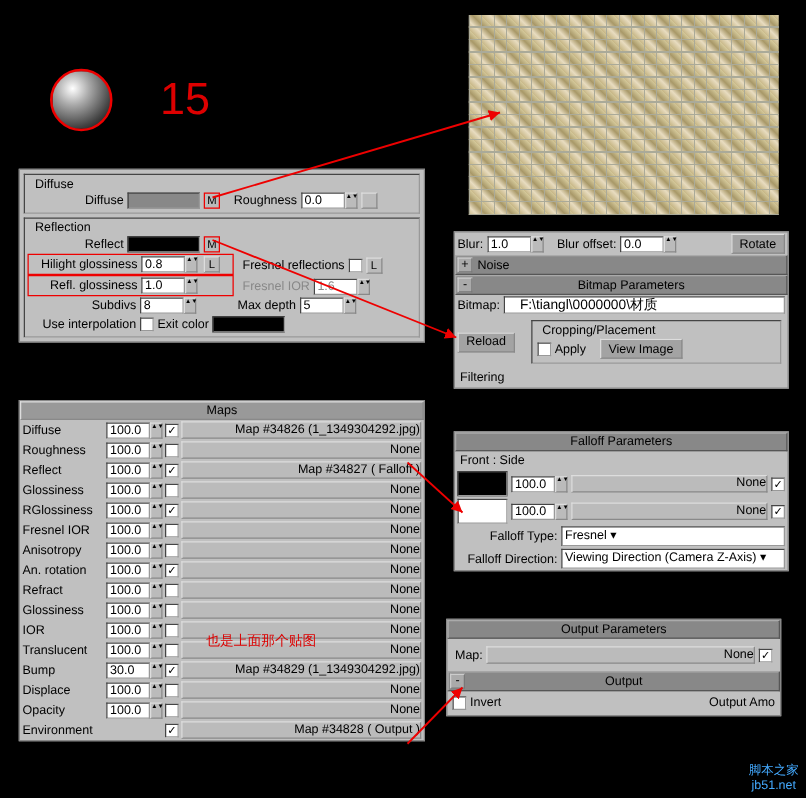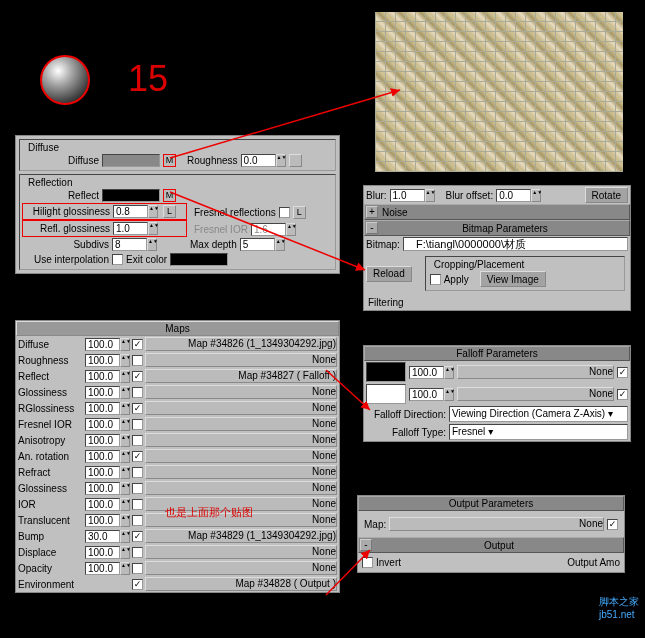--- a/index.html
+++ b/index.html
@@ -25,21 +25,21 @@
 .mlbl{width:65px}
 .mslot{flex:1;height:14px;background:#bbb;border:1px outset #ddd;text-align:right;line-height:12px;overflow:hidden}
 .bitmap-prev{position:absolute;left:375px;top:12px;width:248px;height:160px;background:#d4c89a}
 .mosaic{width:100%;height:100%;background-image:repeating-linear-gradient(0deg,#aa9,#aa9 1px,transparent 1px,transparent 10px),repeating-linear-gradient(90deg,#aa9,#aa9 1px,transparent 1px,transparent 10px),repeating-linear-gradient(45deg,#c8b888 0,#e8dcc0 5px,#a89868 10px,#d4c89a 15px)}
 .wbtn{background:#a3a3a3;border:1px outset #ddd;padding:1px 6px;height:16px}
 .longfield{flex:1;height:14px;background:#fff;border:1px inset #999;padding:0 12px;line-height:12px;overflow:hidden;font-size:11px}
 .hdr-bar{background:#888;text-align:center;padding:1px;border:1px outset #aaa;display:flex;align-items:center}
 .pm{width:12px;height:12px;background:#aaa;border:1px outset #ccc;text-align:center;line-height:10px;margin-right:4px}
 .falloff-sw{width:40px;height:20px;border:1px inset #999}
 .sel{flex:1;background:#fff;border:1px inset #999;height:16px;padding:0 2px;line-height:14px}
-.watermark{position:absolute;right:6px;bottom:18px;color:#4af;font-size:11px;text-align:left}
+.watermark{position:absolute;right:6px;bottom:4px;color:#4af;font-size:11px;text-align:center}
 .anno{position:absolute;color:#d00;font-size:11px}
 svg.arrow{position:absolute;pointer-events:none}
 </style>
 </head>
 <body>
 
 <div class="sphere"></div>
 <div class="num">15</div>
 
 <div class="panel" style="left:15px;top:135px;width:325px">
@@ -301,45 +301,46 @@
       </div>
     </div>
   </div>
   <div style="padding:2px 4px">Filtering</div>
 </div>
 
 <div class="panel" style="left:363px;top:345px;width:268px">
   <div class="hdr-bar">
       <span style="flex:1;text-align:center">Falloff Parameters</span>
     </div>
+  <div style="padding:2px 4px">Front : Side</div>
   <div class="row">
     <div class="falloff-sw" style="background:#000"></div>
     <div class="spin">
         <input value="100.0" style="">
         <div class="sparr">▲▼</div>
       </div>
     <div class="mslot" style="flex:1">None</div>
     <div class="chk">✓</div>
   </div>
   <div class="row">
     <div class="falloff-sw" style="background:#fff"></div>
     <div class="spin">
         <input value="100.0" style="">
         <div class="sparr">▲▼</div>
       </div>
     <div class="mslot" style="flex:1">None</div>
     <div class="chk">✓</div>
   </div>
   <div class="row">
+    <span class="lbl" style="width:80px">Falloff Type:</span>
+    <div class="sel"><span>Fresnel</span> ▾</div>
+  </div>
+  <div class="row">
     <span class="lbl" style="width:80px">Falloff Direction:</span>
     <div class="sel"><span>Viewing Direction (Camera Z-Axis)</span> ▾</div>
-  </div>
-  <div class="row">
-    <span class="lbl" style="width:80px">Falloff Type:</span>
-    <div class="sel"><span>Fresnel</span> ▾</div>
   </div>
 </div>
 
 <div class="panel" style="left:357px;top:495px;width:268px">
   <div class="hdr-bar">
       <span style="flex:1;text-align:center">Output Parameters</span>
     </div>
   <div class="row" style="padding:6px">
     <span class="lbl">Map:</span>
     <div class="mslot" style="flex:1">None</div>

